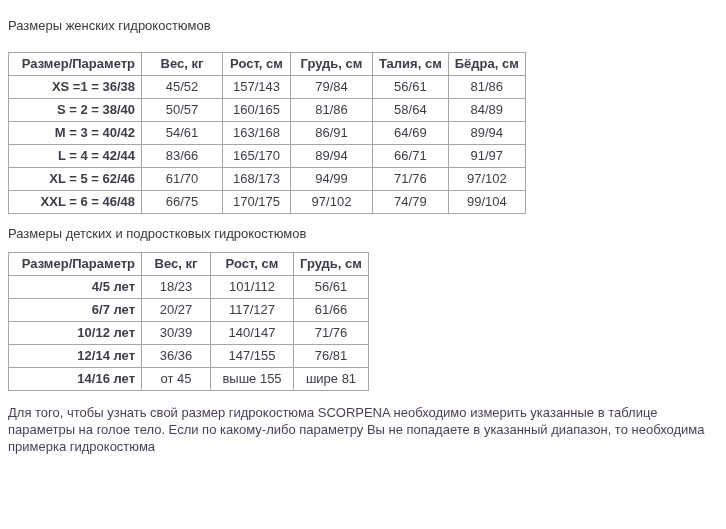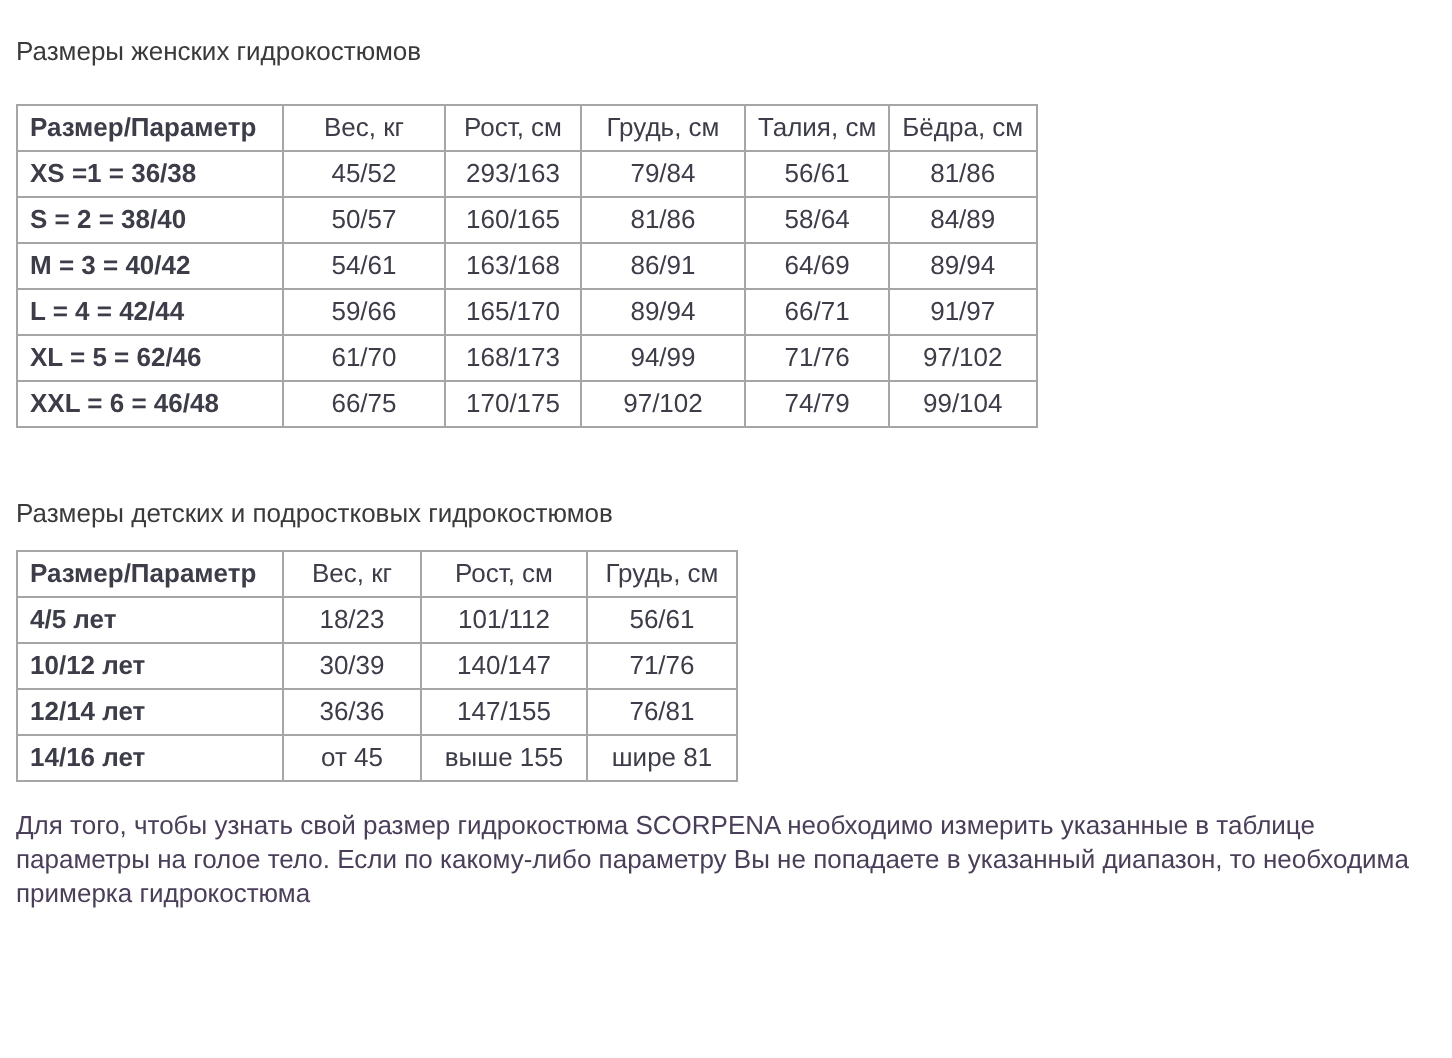--- a/index.html
+++ b/index.html
@@ -13,39 +13,39 @@
     width:726px;height:529px;overflow:hidden;
     font-family:"Liberation Sans","DejaVu Sans",sans-serif;
     box-sizing:border-box;
     padding:16px 6px 0 8px;
   }
   .section-title{
     font-size:13px;font-weight:normal;color:var(--title-text);
     margin:0;line-height:15px;
   }
   #women-title{margin-top:2px;}
-  #kids-title{margin-top:35px;}
+  #kids-title{margin-top:12px;}
   table{
     border-collapse:collapse;
     margin-top:19px;
     table-layout:fixed;
   }
   #kids-table{margin-top:11px;}
   th,td{
     border:1px solid var(--border);
     font-size:13px;
     color:var(--table-text);
     line-height:16px;
     padding:3px 6px;
     text-align:center;
     white-space:nowrap;
     overflow:hidden;
   }
-  th{font-weight:normal;}
-  th:first-child,td:first-child{text-align:left;font-weight:bold;}
+  th{font-weight:bold;}
+  th:first-child,td:first-child{text-align:right;font-weight:bold;}
   .note{
     margin:13px 0 0 0;
     font-size:13px;
     line-height:17px;
     color:var(--note-text);
     max-width:714px;
   }
 </style>
 </head>
 <body>
@@ -68,21 +68,21 @@
         <th>Рост, см</th>
         <th>Грудь, см</th>
         <th>Талия, см</th>
         <th>Бёдра, см</th>
       </tr>
     </thead>
     <tbody>
       <tr>
         <td>XS =1 = 36/38</td>
         <td>45/52</td>
-        <td>293/163</td>
+        <td>157/143</td>
         <td>79/84</td>
         <td>56/61</td>
         <td>81/86</td>
       </tr>
       <tr>
         <td>S = 2 = 38/40</td>
         <td>50/57</td>
         <td>160/165</td>
         <td>81/86</td>
         <td>58/64</td>
@@ -91,21 +91,21 @@
       <tr>
         <td>M = 3 = 40/42</td>
         <td>54/61</td>
         <td>163/168</td>
         <td>86/91</td>
         <td>64/69</td>
         <td>89/94</td>
       </tr>
       <tr>
         <td>L = 4 = 42/44</td>
-        <td>59/66</td>
+        <td>83/66</td>
         <td>165/170</td>
         <td>89/94</td>
         <td>66/71</td>
         <td>91/97</td>
       </tr>
       <tr>
         <td>XL = 5 = 62/46</td>
         <td>61/70</td>
         <td>168/173</td>
         <td>94/99</td>
@@ -141,20 +141,26 @@
       </tr>
     </thead>
     <tbody>
       <tr>
         <td>4/5 лет</td>
         <td>18/23</td>
         <td>101/112</td>
         <td>56/61</td>
       </tr>
       <tr>
+        <td>6/7 лет</td>
+        <td>20/27</td>
+        <td>117/127</td>
+        <td>61/66</td>
+      </tr>
+      <tr>
         <td>10/12 лет</td>
         <td>30/39</td>
         <td>140/147</td>
         <td>71/76</td>
       </tr>
       <tr>
         <td>12/14 лет</td>
         <td>36/36</td>
         <td>147/155</td>
         <td>76/81</td>

